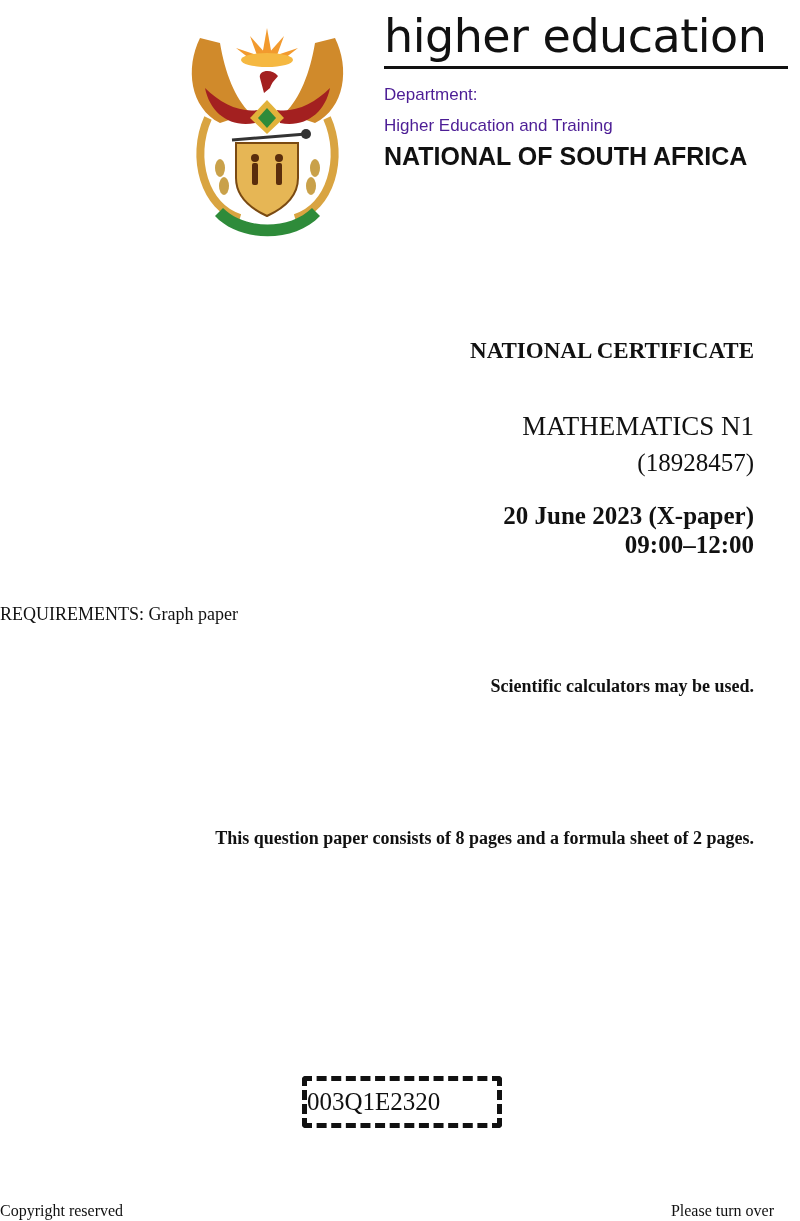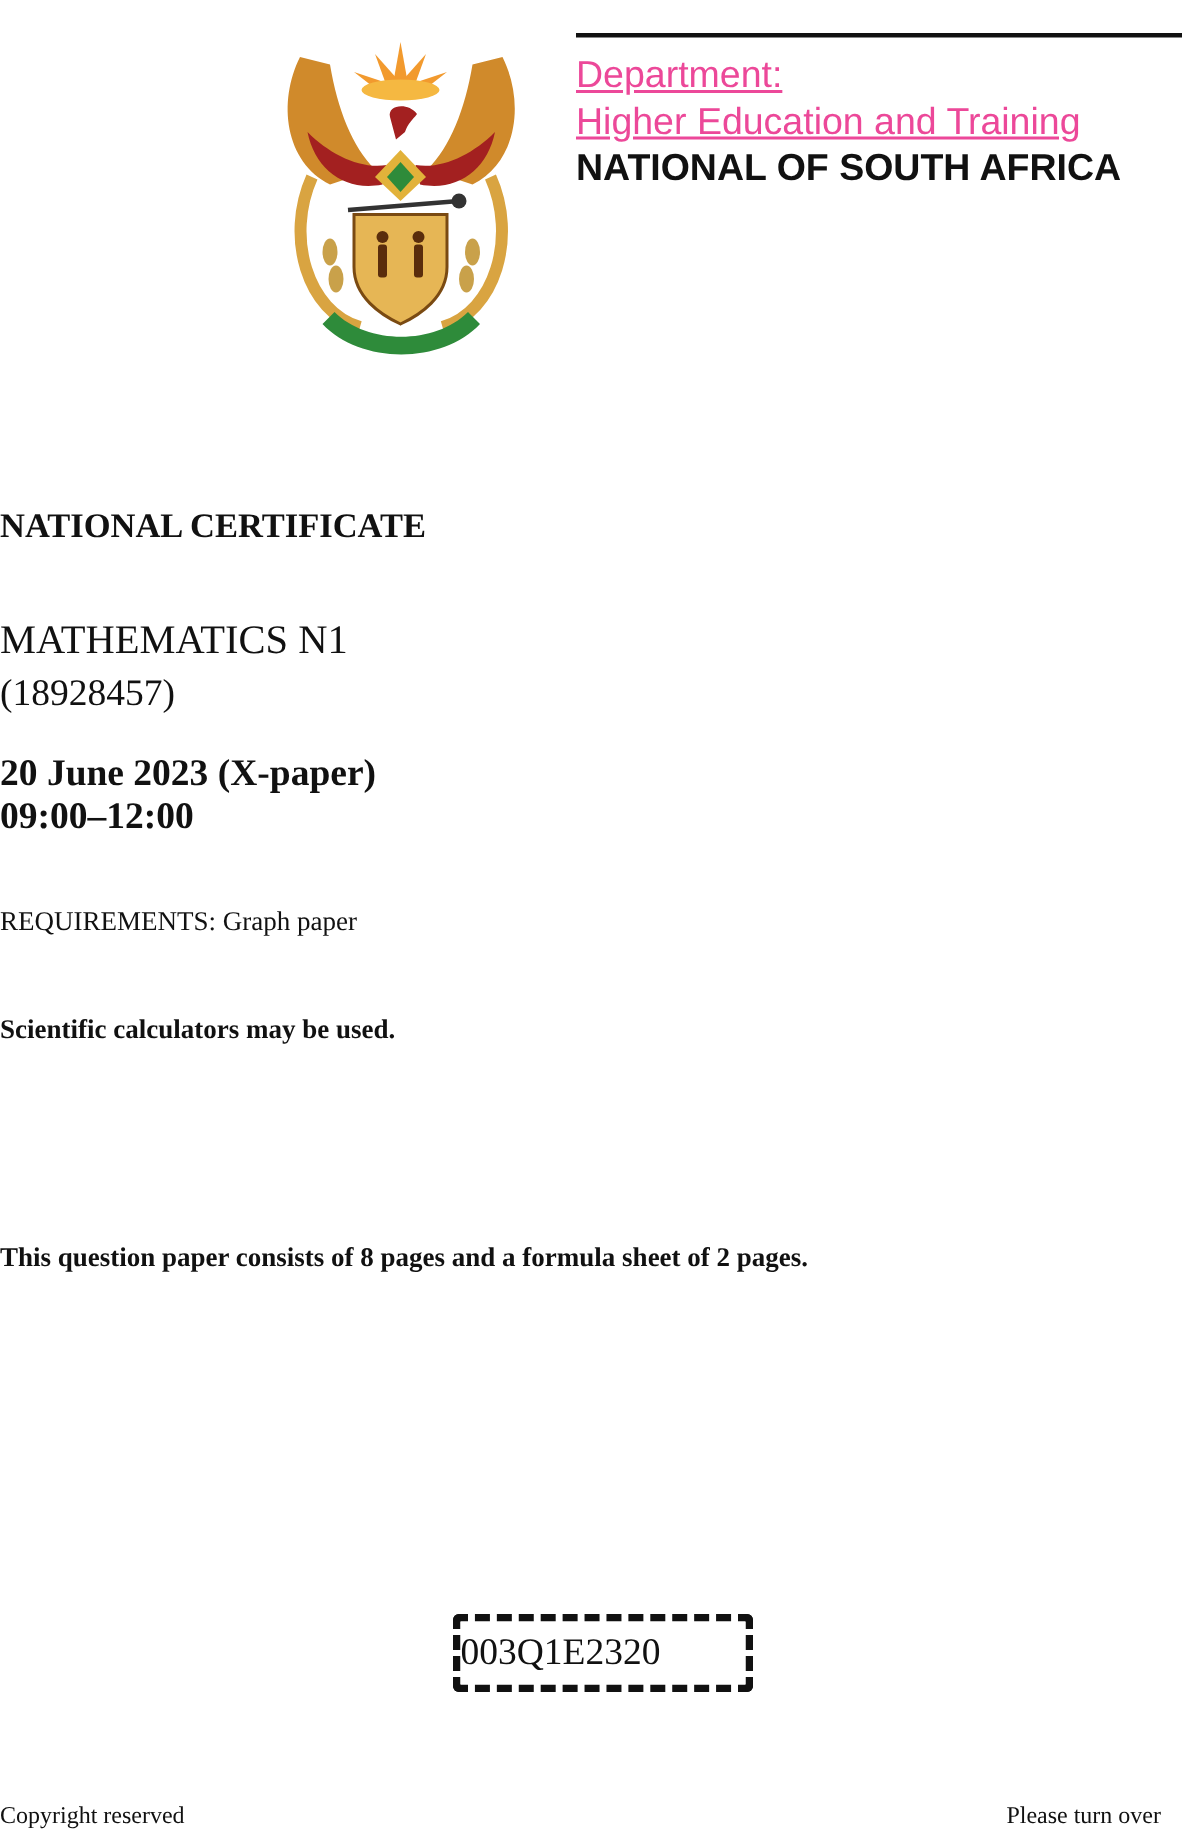--- a/index.html
+++ b/index.html
@@ -2,23 +2,23 @@
 <html><head>
   <meta charset="utf-8">
   <style>
     html, body { margin: 0; padding: 0; background: #ffffff; }
     body { width: 800px; height: 1221px; position: relative; overflow: hidden; font-family: "Liberation Serif", serif; color: #111; }
     .abs { position: absolute; }
     .logo-wrap { left: 180px; top: 18px; width: 175px; height: 222px; }
     .brand { left: 384px; top: 14px; width: 410px; }
     .brand-main { font-family: "DejaVu Sans", sans-serif; font-size: 46px; line-height: 44px; color: #111; letter-spacing: -0.5px; }
     .brand-rule { height: 3px; background: #111; margin-top: 8px; margin-bottom: 10px; width: 404px; }
-    .brand-dept { font-family: "Liberation Sans", sans-serif; font-size: 25px; line-height: 31px; color: #ec4899; text-decoration: underline; }
+    .brand-dept { font-family: "Liberation Sans", sans-serif; font-size: 17px; line-height: 31px; color: #4c1d95; }
     .brand-rsa { font-family: "Liberation Sans", sans-serif; font-size: 25px; line-height: 31px; font-weight: bold; color: #111; }
-    .center { left: 0; width: 728px; text-align: left; }
+    .center { left: 0; width: 728px; text-align: right; padding-left: 26px; }
     .h-cert { top: 338px; font-size: 23px; font-weight: bold; }
     .h-subj { top: 391px; font-size: 27px; font-weight: normal; margin-top: 20px; }
     .h-code { top: 449px; font-size: 25px; }
     .h-date { top: 501px; font-size: 25px; font-weight: bold; line-height: 29px; }
     .req { left: 0; top: 604px; font-size: 18px; font-weight: normal; }
     .calc { top: 676px; font-size: 18px; font-weight: bold; }
     .pages { top: 828px; font-size: 18px; font-weight: bold; }
     .code-box { left: 302px; top: 1076px; width: 190px; height: 42px; border: 5px dashed #111; border-radius: 4px; text-align: left; font-size: 25px; line-height: 42px; }
     .foot-left { left: 0; top: 1202px; font-size: 16px; }
     .foot-right { right: 26px; top: 1202px; font-size: 16px; }
@@ -67,20 +67,21 @@
       <rect x="72" y="145" width="6" height="22" rx="2"></rect>
       <circle cx="99" cy="140" r="4"></circle>
       <rect x="96" y="145" width="6" height="22" rx="2"></rect>
     </g>
 
     <path d="M35,198 C60,225 115,225 140,198 L132,190 C110,212 65,212 43,190 Z" fill="#2E8B3A"></path>
   </svg>
 </div>
 
 <div class="abs brand">
+  <div class="brand-main">higher education</div>
   <div class="brand-rule"></div>
   <div class="brand-dept">Department:</div>
   <div class="brand-dept">Higher Education and Training</div>
   <div class="brand-rsa">NATIONAL OF SOUTH AFRICA</div>
 </div>
 
 <div class="abs center h-cert">NATIONAL CERTIFICATE</div>
 <div class="abs center h-subj">MATHEMATICS N1</div>
 <div class="abs center h-code">(18928457)</div>
 <div class="abs center h-date">

